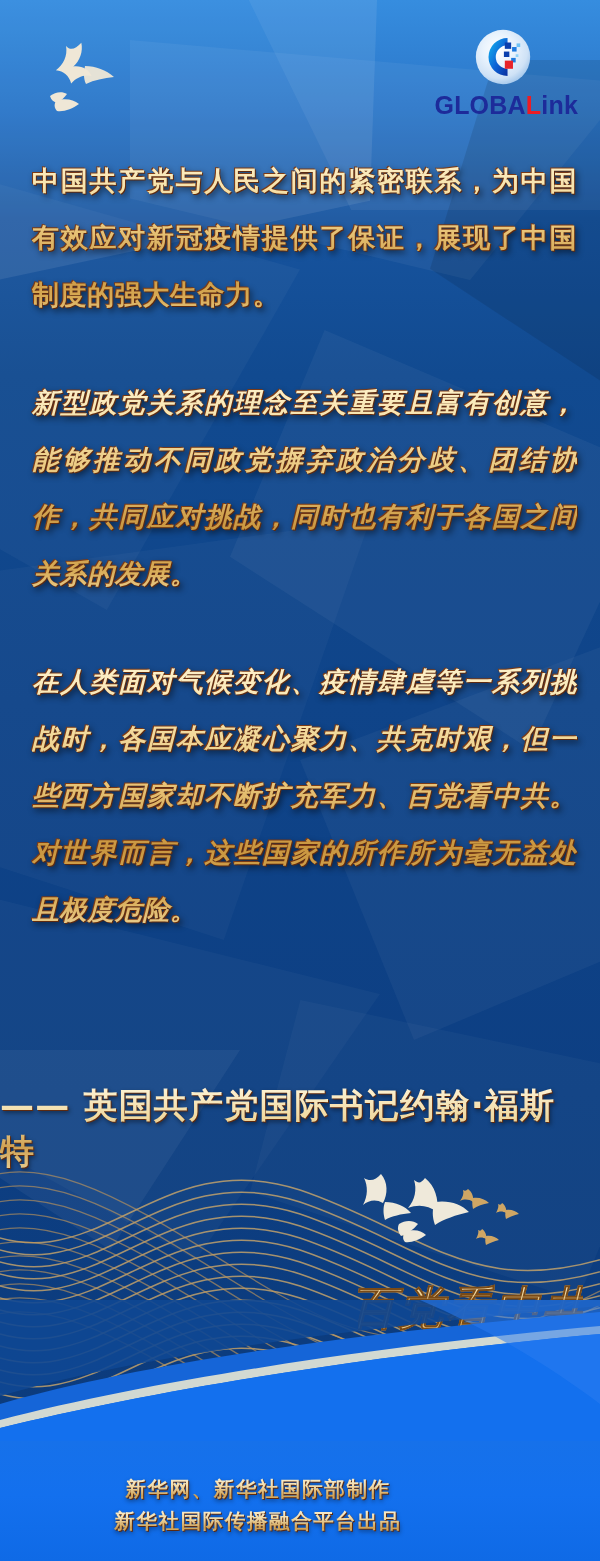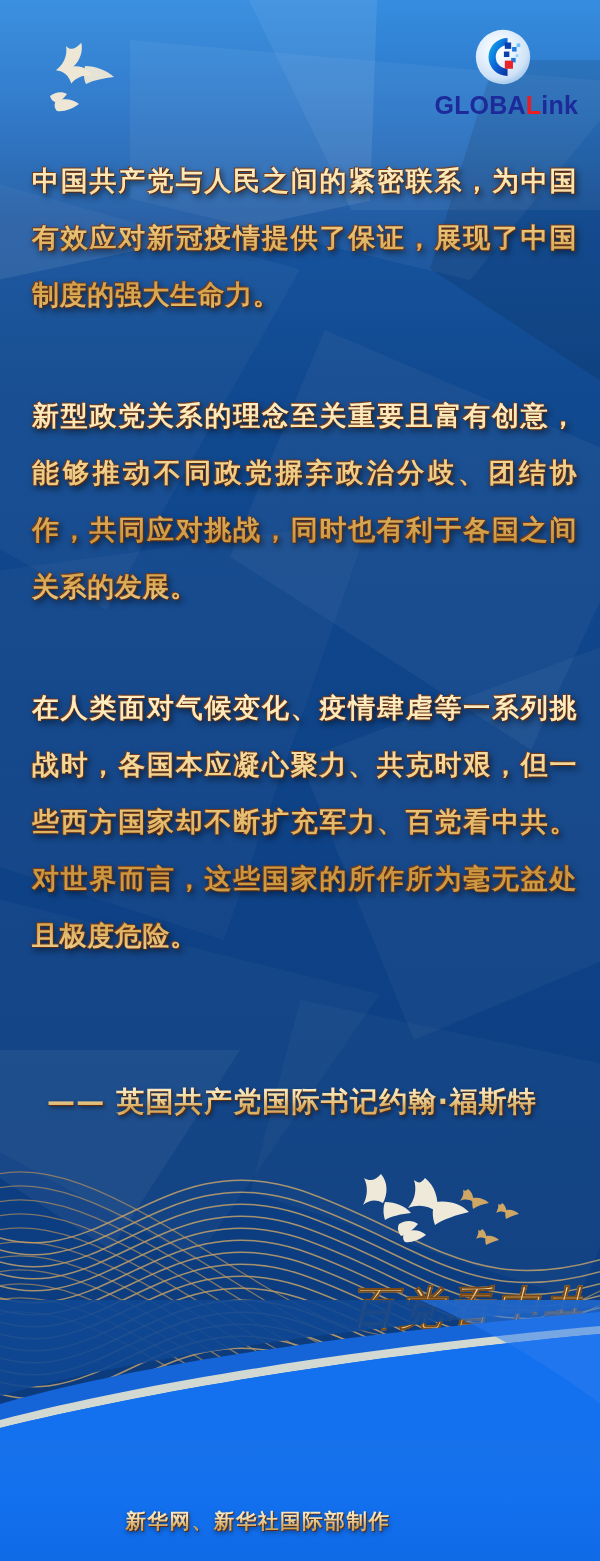--- a/index.html
+++ b/index.html
@@ -51,25 +51,25 @@
   .quote{position:absolute;top:152px;left:32px;width:545px;}
   .para{
     font-size:27px; line-height:57px; letter-spacing:.6px;
     font-weight:700; text-align:justify; text-align-last:left;
     font-family:"DejaVu Sans","Liberation Sans",sans-serif;
     background:linear-gradient(180deg,#fff4d2 0%,#f7e3ac 20%,#e8c478 46%,#c9963f 68%,#d8ab56 86%,#f2dda6 100%);
     -webkit-background-clip:text;background-clip:text;
     color:transparent;-webkit-text-fill-color:transparent;
     filter:drop-shadow(1.5px 1.5px 0 #5d2a10) drop-shadow(-0.6px -0.6px 0 #7a3a16) drop-shadow(2px 3px 3px rgba(0,0,0,.45));
   }
-  .para + .para{margin-top:64px;}
+  .para + .para{margin-top:51px;font-style:italic;}
 
   .attribution{
     position:absolute;top:1083px;left:0;width:600px;padding-right:16px;
-    text-align:center;font-size:28px;font-weight:700;letter-spacing:1.2px;
+    text-align:left;font-size:34px;font-weight:700;letter-spacing:1.2px;
     font-family:"DejaVu Sans","Liberation Sans",sans-serif;
     background:linear-gradient(180deg,#fff6dc 0%,#f0d9a0 38%,#d0a152 70%,#ecd79f 100%);
     -webkit-background-clip:text;background-clip:text;color:transparent;
     -webkit-text-fill-color:transparent;
     filter:drop-shadow(1.2px 1.2px 0 #5d2a10) drop-shadow(1px 2px 2px rgba(0,0,0,.4));
   }
 
   
   .waveband{position:absolute;left:0;top:1150px;width:600px;height:290px;overflow:hidden;}
   .doves-bottom{position:absolute;left:355px;top:1158px;width:175px;height:105px;}
@@ -228,16 +228,17 @@
     <path d="M0 96 C 150 52 380 26 600 6 L600 0 L0 0 Z" fill="#0e4793" opacity=".9"></path>
     <path d="M0 104 C 160 58 390 30 600 12 L600 170 L0 170 Z" fill="#1565d8"></path>
     <path d="M0 120 C 170 76 400 44 600 26 L600 34 C 400 52 170 86 0 128 Z" fill="#e7e6d2" opacity=".9"></path>
     <path d="M0 128 C 170 86 400 52 600 34 L600 170 L0 170 Z" fill="#1370ee"></path>
     <path d="M420 0 C 500 34 560 74 600 104 L600 0 Z" fill="#2a7cf0" opacity=".55"></path>
   </svg>
 
   <div class="footer">
     <div class="footer-lines">
       <div class="fline">新华网、新华社国际部制作</div>
+      <div class="fline">新华社国际传播融合平台出品</div>
     </div>
   </div>
 
 </div>
 
 </body></html>

